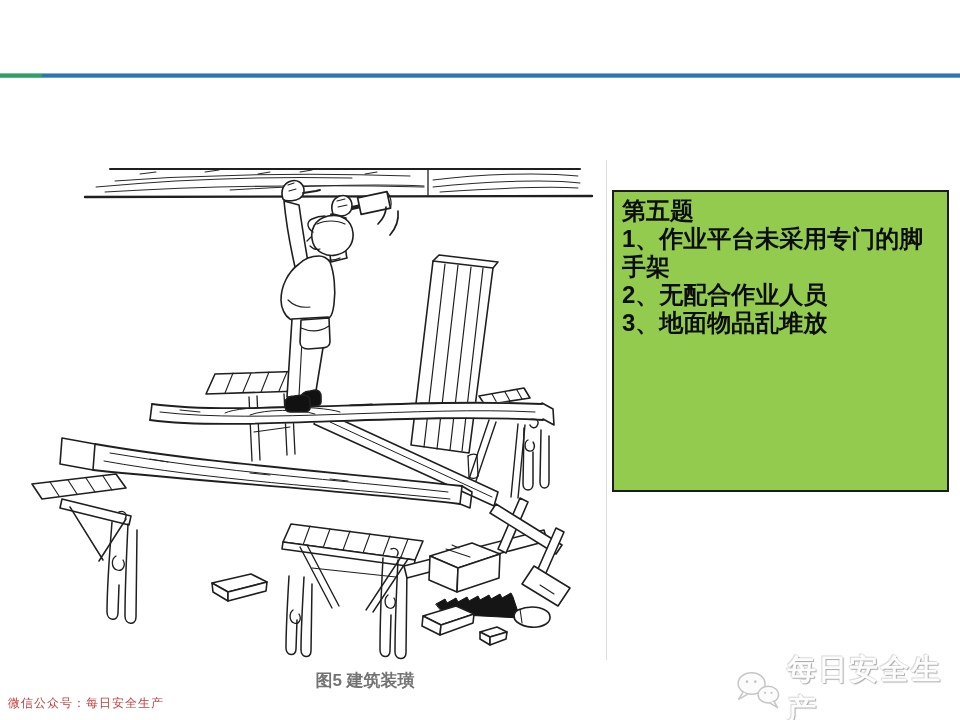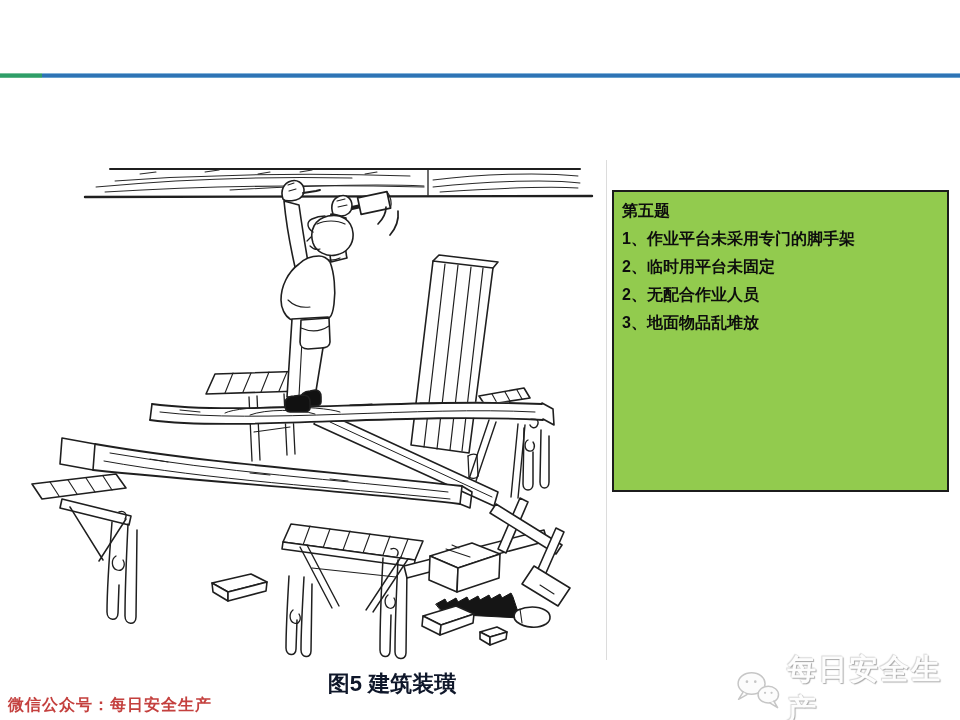--- a/index.html
+++ b/index.html
@@ -17,29 +17,29 @@
   
   .artifact-line{position:absolute;left:606px;top:160px;width:1px;height:500px;background:#dcdcdc;}
 
   
   .illustration{position:absolute;left:30px;top:140px;width:580px;height:540px;}
 
   
   .answer-box{position:absolute;left:612px;top:190px;width:337px;height:302px;
       box-sizing:border-box;border:2px solid #1c1c1c;background:#92cb4e;
       padding:5px 8px 4px 8px;color:#0d0d0d;font-weight:700;
-      font-size:16px;line-height:28px;letter-spacing:0px;}
+      font-size:24px;line-height:28px;letter-spacing:0px;}
   .answer-box div{white-space:normal;}
 
   
-  .caption{position:absolute;left:252px;top:669px;width:280px;text-align:center;
-      font-size:22px;font-weight:700;color:#0f172a;}
-
-  
-  .footer-left{position:absolute;left:8px;top:695px;font-size:16px;font-weight:700;
+  .caption{position:absolute;left:225px;top:669px;width:280px;text-align:center;
+      font-size:17px;font-weight:700;color:#737373;}
+
+  
+  .footer-left{position:absolute;left:8px;top:695px;font-size:12px;font-weight:400;
       color:#c4403e;letter-spacing:1px;}
 
   
   .watermark{position:absolute;left:733px;top:650px;display:flex;align-items:center;gap:4px;}
   .watermark .wm-text{font-size:29px;font-weight:700;color:#fdfdfd;letter-spacing:2px;
       text-shadow:1px 1px 1px #a9a9a9,-1px -1px 1px #d8d8d8,0 0 1px #c2c2c2;}
 </style>
 </head>
 <body>
 
@@ -246,21 +246,20 @@
       <path d="M441,625 L474,614 L473,623 L440,635 Z" fill="#fff"></path>
       <path d="M480,632 L497,627 L507,632 L490,637 Z" fill="#fff"></path>
       <path d="M480,632 L490,637 L490,645 L480,639 Z" fill="#fff"></path>
       <path d="M490,637 L507,632 L506,639 L490,645 Z" fill="#fff"></path>
     </g>
   </svg>
 
   <div class="answer-box" style="background: rgb(146, 203, 78); border-color: rgb(28, 28, 28);">
     <div>第五题</div>
     <div>1、作业平台未采用专门的脚手架</div>
-    <div>2、临时用平台未固定</div>
     <div>2、无配合作业人员</div>
     <div>3、地面物品乱堆放</div>
   </div>
 
   <div class="caption">图5  建筑装璜</div>
 
   <div class="footer-left">微信公众号：每日安全生产</div>
 
   <div class="watermark">
     <svg width="54" height="44" viewBox="0 0 54 44" fill="none" stroke="#c6c6c6" stroke-width="1.6" stroke-linecap="round" stroke-linejoin="round">

